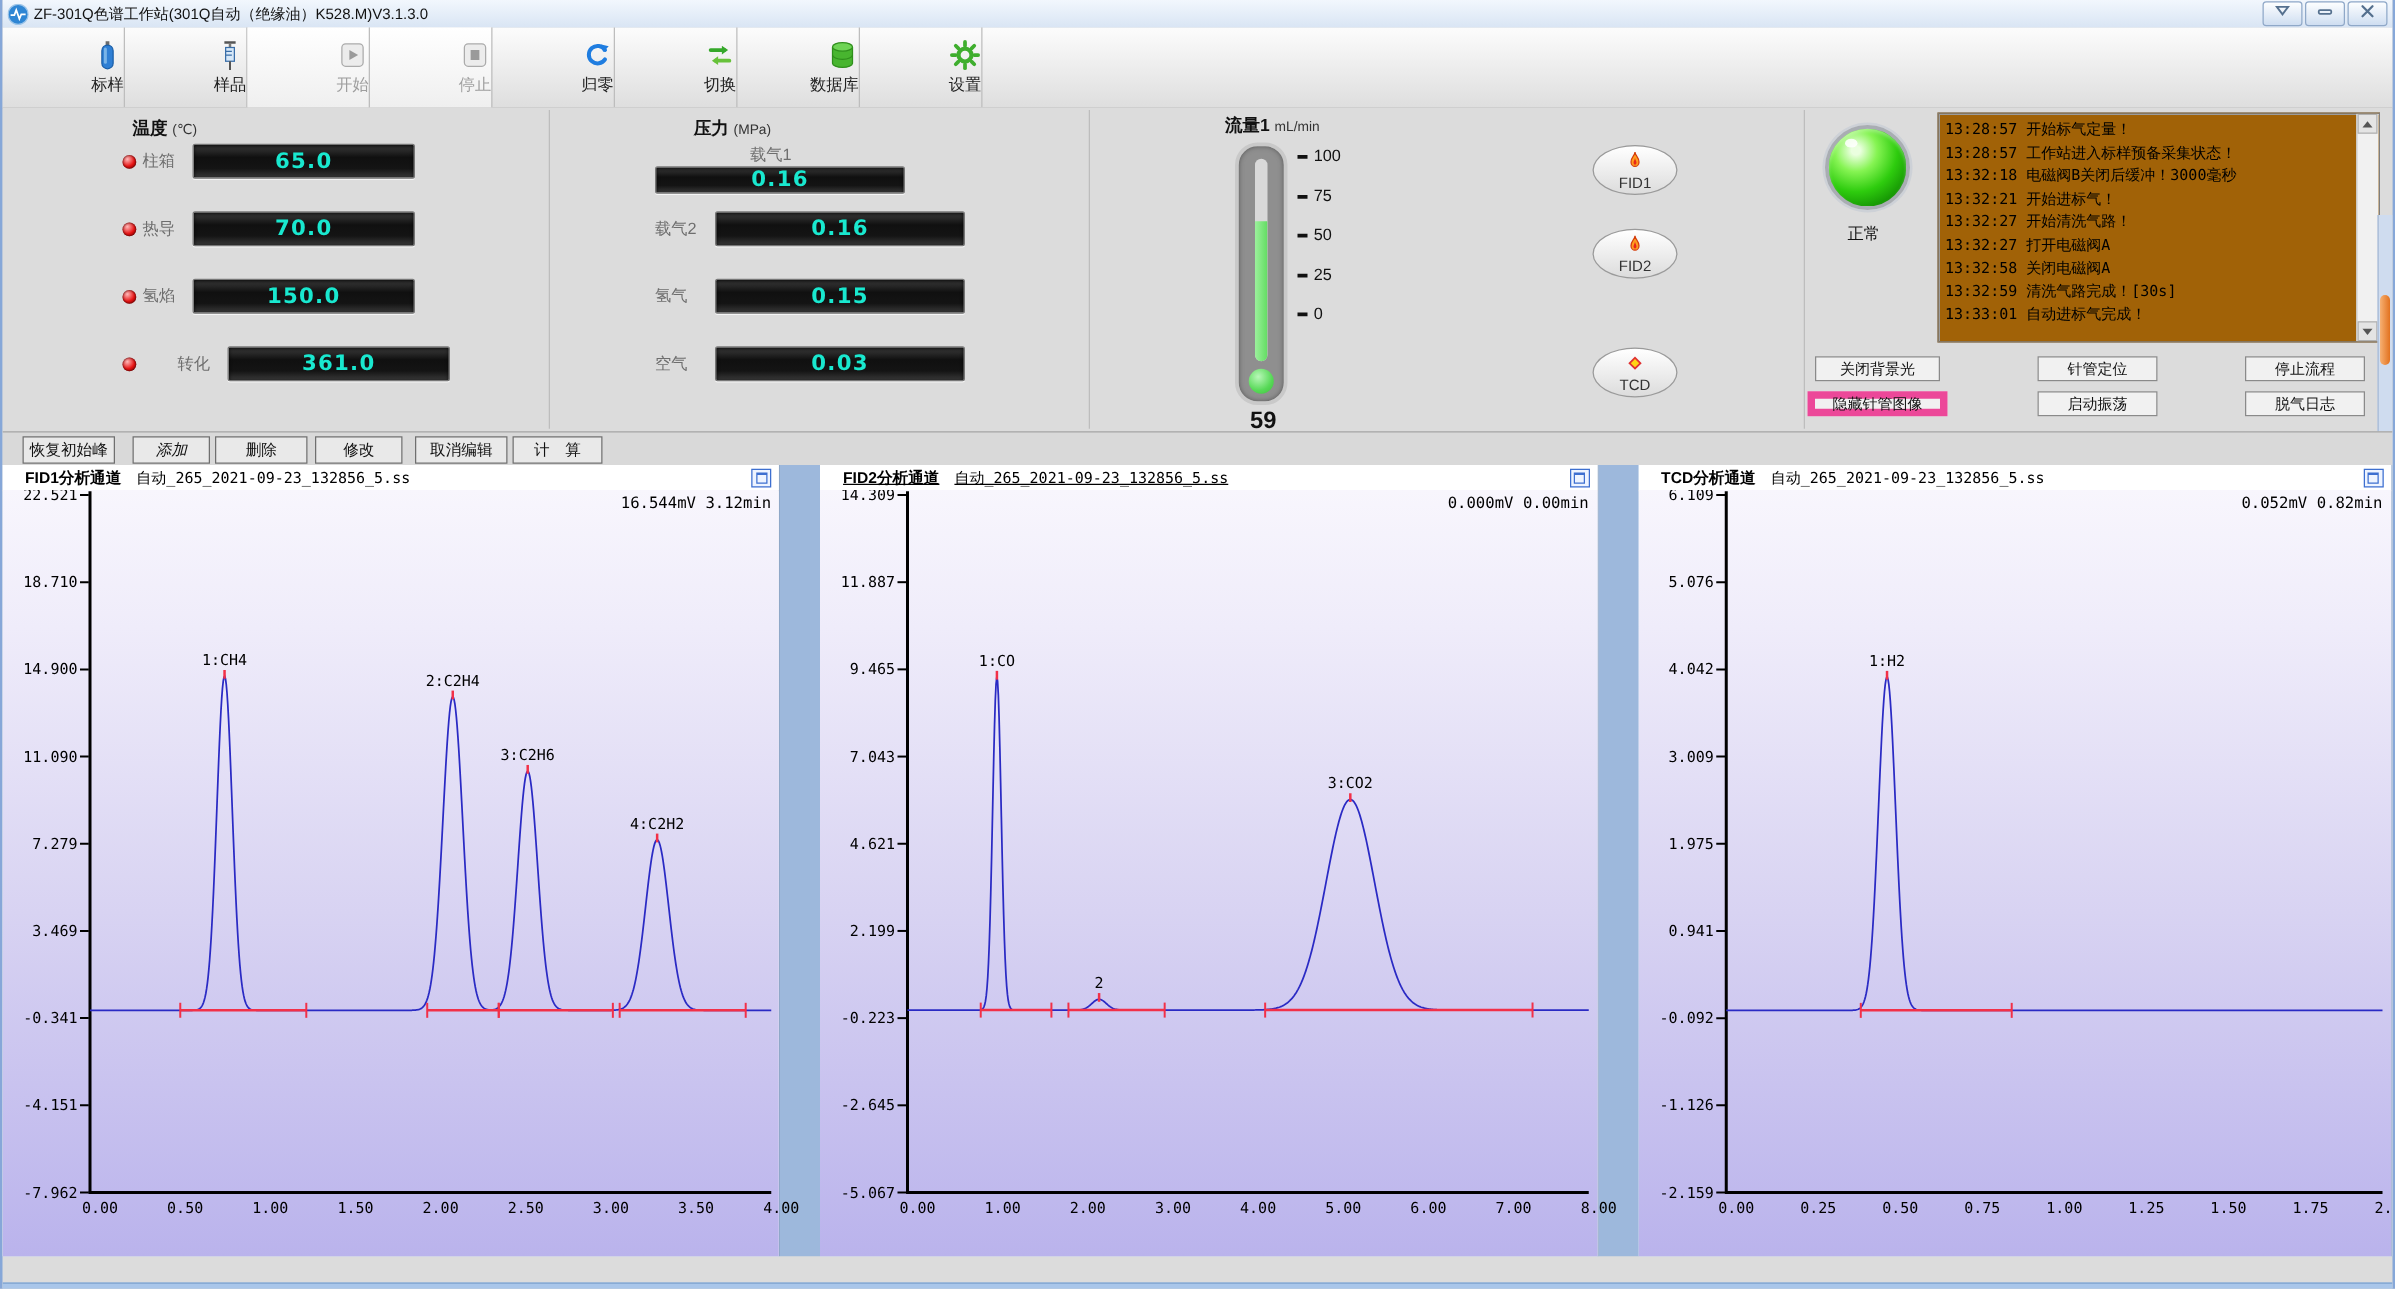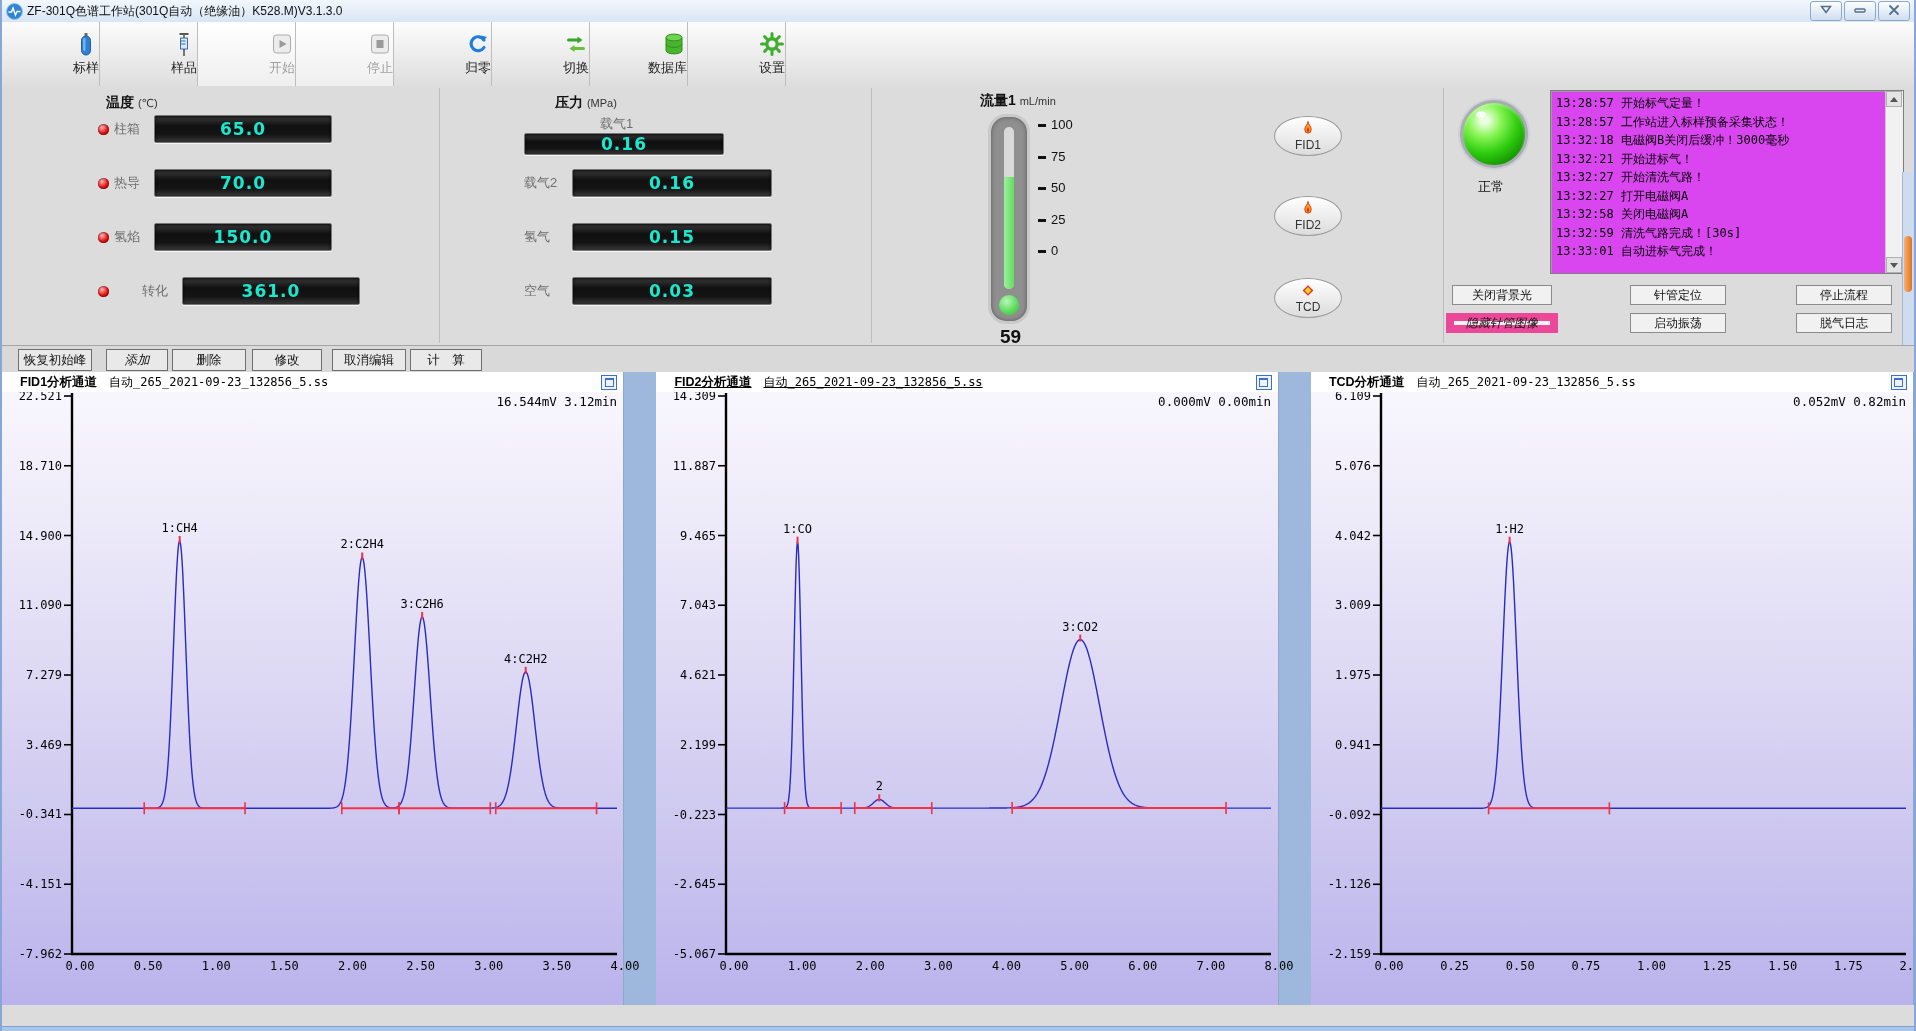--- a/index.html
+++ b/index.html
@@ -50,31 +50,31 @@
   .det-btn{position:absolute;width:66px;height:38px;border:1.5px solid #9a9a9a;border-radius:50%;
     background:linear-gradient(#ffffff,#dcdcdc);display:flex;flex-direction:column;align-items:center;justify-content:center;}
   .det-label{font-size:12px;color:#333;line-height:11px;}
   
   .lamp{position:absolute;width:62px;height:62px;border-radius:50%;
     background:radial-gradient(circle at 35% 28%,#eaffdf 0 6%,#86f453 28%,#2ecc0e 55%,#149203 80%,#0b6b00);
     border:3px solid #a9adb3;box-shadow:0 0 0 2px #cdd1d7, inset 0 2px 3px rgba(255,255,255,.35);}
   .lamp::after{content:"";position:absolute;left:13px;top:8px;width:10px;height:7px;border-radius:50%;
     background:rgba(255,255,255,.85);}
   .lamp-label{position:absolute;font-size:13px;color:#111;}
-  .logbox{position:absolute;background:#d946ef;border:1px solid #7e7e7e;
+  .logbox{position:absolute;background:#a16207;border:1px solid #7e7e7e;
     box-shadow:inset 1px 1px 0 #9c9c9c;overflow:hidden;}
   .loglines{position:absolute;left:5px;top:3px;right:22px;font:12px "DejaVu Sans Mono",monospace;color:#000;line-height:18.5px;white-space:pre;}
   .vscroll{position:absolute;top:0;right:0;width:17px;bottom:0;background:#f1f1f1;border-left:1px solid #c9c9c9;}
   .vscroll .sb-btn{position:absolute;left:0;width:16px;height:16px;background:#e4e4e4;border:1px solid #b0b0b0;
     display:flex;align-items:center;justify-content:center;box-sizing:border-box;}
   .arrow-up{width:0;height:0;border-left:4px solid transparent;border-right:4px solid transparent;border-bottom:5px solid #555;}
   .arrow-down{width:0;height:0;border-left:4px solid transparent;border-right:4px solid transparent;border-top:5px solid #555;}
   .panel-btn{position:absolute;height:20px;background:#f1f1f1;border:1px solid #8a8a8a;
     font-size:12px;color:#111;display:flex;align-items:center;justify-content:center;box-sizing:border-box;}
-  .panel-btn.focused{border:8px solid #ec4899;font-style:italic;}
+  .panel-btn.focused{border:6px solid #ec4899;}
   .edge-scroll{position:absolute;right:0;top:86px;width:11px;height:259px;background:#cfdcef;border-left:1px solid #a5b8d4;}
   .edge-thumb{position:absolute;left:1px;width:8px;border-radius:4px;background:linear-gradient(90deg,#f7b072,#e2721f);}
   
   .edit-toolbar{position:absolute;left:0;top:345px;width:100%;height:27px;background:#d9d9d9;border-top:1px solid #a5a5a5;}
   .edit-btn{position:absolute;top:3px;height:22px;background:#e9e9e9;border:1px solid #6f6f6f;
     font-size:12.5px;color:#111;display:flex;align-items:center;justify-content:center;box-sizing:border-box;}
   
   .charts{position:absolute;left:0;top:372px;width:100%;height:633px;display:flex;background:#9db8dc;gap:32px;}
   .chart-panel{position:relative;height:100%;background:#fff;border-right:1px solid #8fa8c8;box-sizing:border-box;}
   .chart-header{position:relative;height:20px;background:#ffffff;border-bottom:1px solid #bbb;
@@ -293,21 +293,21 @@
     <div class="flow-value" style="left:998px;top:240px">59</div>
 
     <div id="detectors">
         <div class="det-btn" style="left: 1272px; top: 30px;">
           <span><svg width="16" height="15" viewBox="0 0 16 15">
               <path d="M8 0.5 C8 3.5 4.8 5 4.8 8.5 a3.2 3.6 0 0 0 6.4 0 C11.2 5 8 3.5 8 0.5 z" fill="#ff9d1e" stroke="#d43c0c"></path>
               <path d="M8 5 C8 7 6.8 7.6 6.8 9.2 a1.2 1.6 0 0 0 2.4 0 C9.2 7.6 8 7 8 5 z" fill="#e8251a"></path>
             </svg></span>
           <span class="det-label">FID1</span>
         </div>
-        <div class="det-btn" style="left: 1272px; top: 110px;">
+        <div class="det-btn" style="left: 1272px; top: 97px;">
           <span><svg width="16" height="15" viewBox="0 0 16 15">
               <path d="M8 0.5 C8 3.5 4.8 5 4.8 8.5 a3.2 3.6 0 0 0 6.4 0 C11.2 5 8 3.5 8 0.5 z" fill="#ff9d1e" stroke="#d43c0c"></path>
               <path d="M8 5 C8 7 6.8 7.6 6.8 9.2 a1.2 1.6 0 0 0 2.4 0 C9.2 7.6 8 7 8 5 z" fill="#e8251a"></path>
             </svg></span>
           <span class="det-label">FID2</span>
         </div>
         <div class="det-btn" style="left: 1272px; top: 192px;">
           <span><svg width="16" height="15" viewBox="0 0 16 15">
               <rect x="4.9" y="4.4" width="6.2" height="6.2" transform="rotate(45 8 7.5)" fill="#ffd414" stroke="#e03030" stroke-width="1.4"></rect>
             </svg></span>

